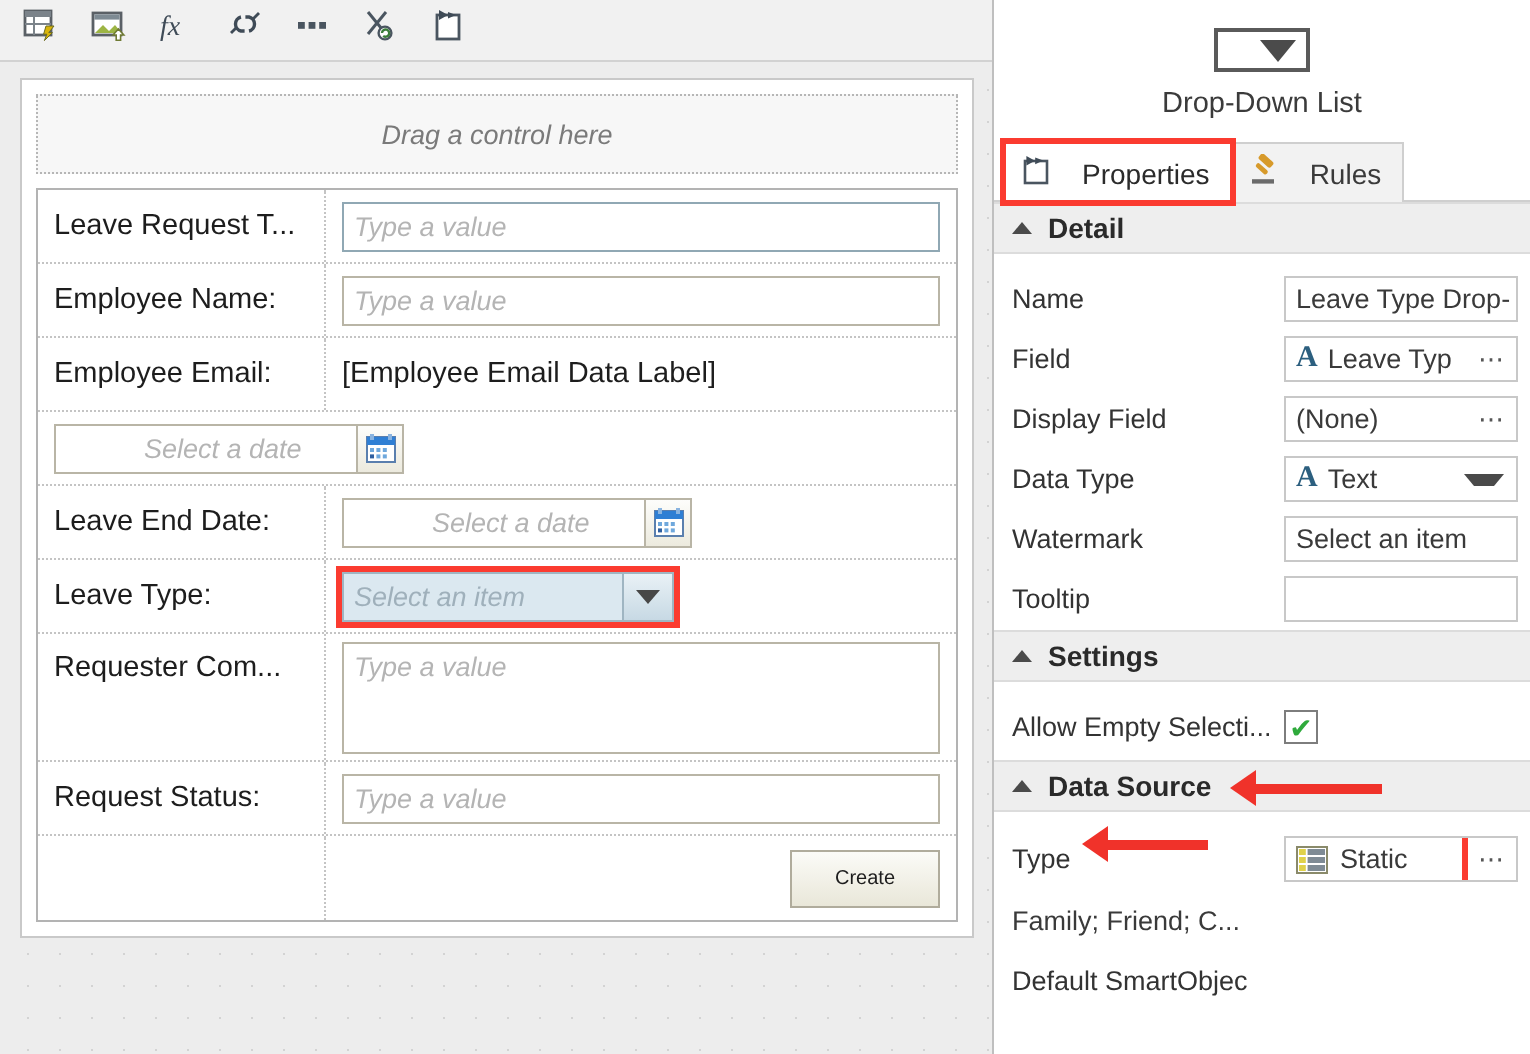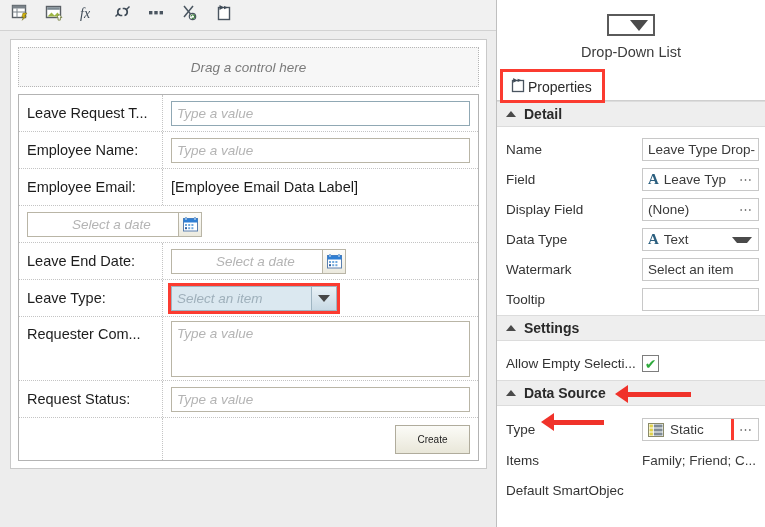--- a/index.html
+++ b/index.html
@@ -196,21 +196,21 @@
   }
 
   #tabs {
     margin-top: 10px;
     display: flex;
     border-bottom: 1px solid #cfcfcf;
     padding-left: 5px;
     align-items: flex-end;
   }
   .tab {
-    display:flex; align-items:center; gap:1px;
+    display:flex; align-items:center; gap:14px;
     padding: 5px 10px 5px 7px;
     font-size: 14px;
     color: #2b2b2b;
     background: #ffffff;
     border: 1px solid #cfcfcf;
     border-bottom: none;
     position: relative;
     top: 1px;
     justify-content: center;
   }
@@ -466,20 +466,30 @@
       <div class="tab sel">
         <span>
           <svg width="17" height="16" viewBox="0 0 17 16">
             <rect x="2.5" y="3.5" width="11" height="11" fill="#fff" stroke="#4a5560" stroke-width="1.3"></rect>
             <path d="M3.2 1 l4.3 2.4 -4.3 2.4 z" fill="#3f4b57"></path>
             <path d="M7.6 1.8 l4 1.5 -4 1.8 z" fill="#3f4b57"></path>
           </svg>
         </span>
         <span>Properties</span>
       </div>
+      <div class="tab inactive">
+        <span>
+          <svg width="17" height="16" viewBox="0 0 17 16">
+            <rect x="5" y="1.5" width="8" height="3.6" rx="1.2" fill="#d79a2b" transform="rotate(42 9 3.3)"></rect>
+            <rect x="3.4" y="6.2" width="7" height="2.4" rx="1" fill="#d79a2b" transform="rotate(42 6.9 7.4)"></rect>
+            <rect x="2" y="12.6" width="11" height="2.2" fill="#6b6b6b"></rect>
+          </svg>
+        </span>
+        <span>Rules</span>
+      </div>
     </div>
 
     <div class="section">
       <span class="chev"></span>
       <span class="section-title">Detail</span>
     </div>
 
     <div class="prow">
       <div class="pname">Name</div>
       <div class="pval">
@@ -573,21 +583,20 @@
           <span class="ell boxed">⋯</span>
         </div>
       </div>
       <span class="arrow" style="left:44px; top:16px;">
         <span class="head"></span>
           <span class="shaft" style="width:50px;"></span>
       </span>
     </div>
 
     <div class="prow">
-      <div class="pname">Items</div>
       <div class="pval">
         <span class="statictxt">Family; Friend; C...</span>
       </div>
     </div>
 
     <div class="prow">
       <div class="pname" style="width:180px;">Default SmartObjec</div>
       <div class="pval">
         <span class="statictxt"></span>
       </div>

